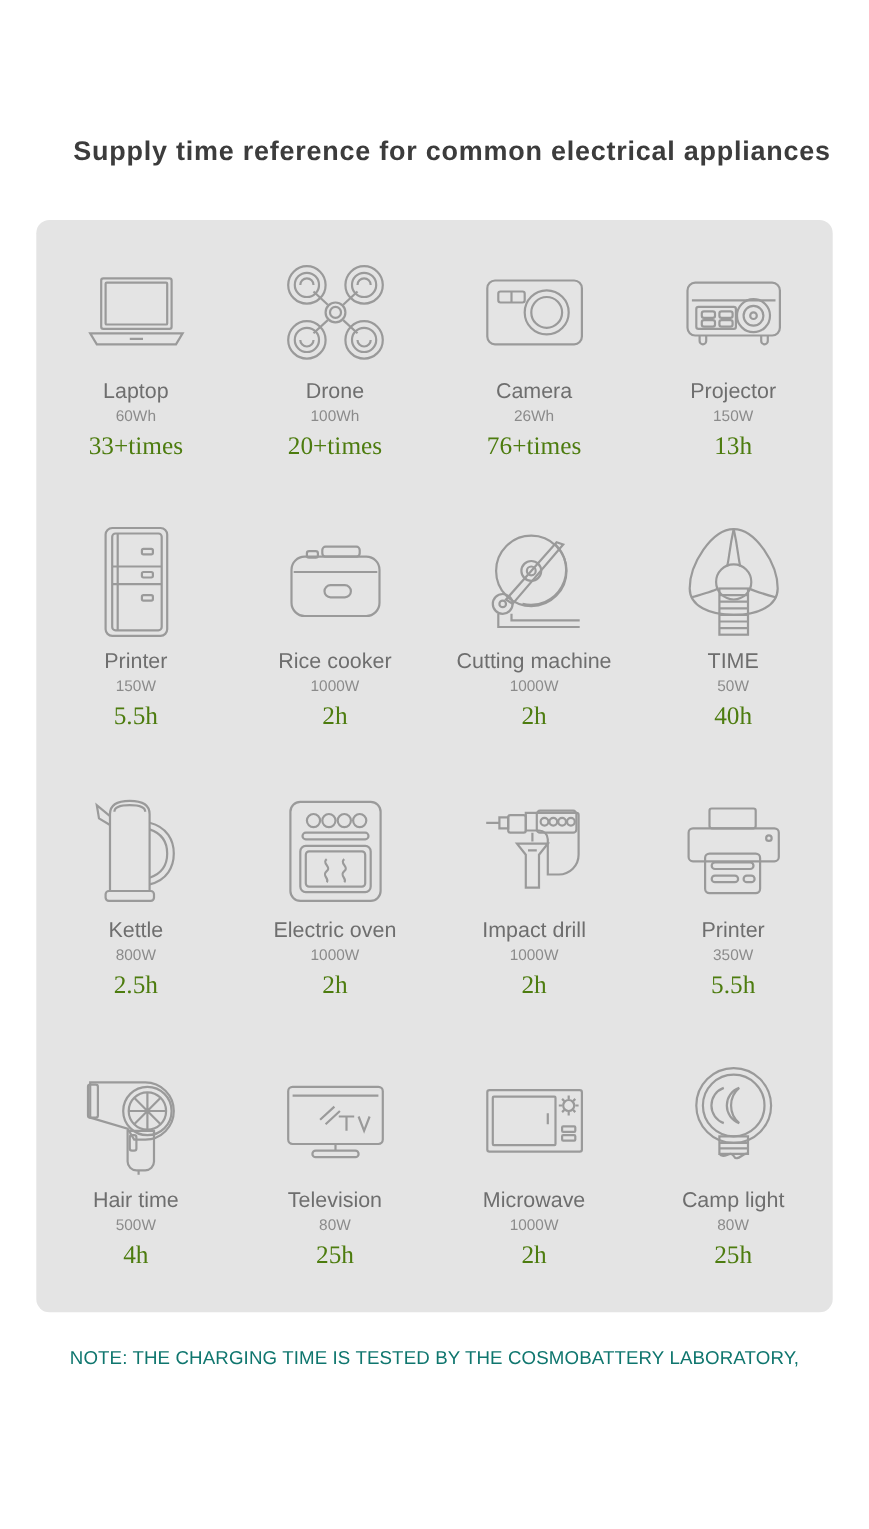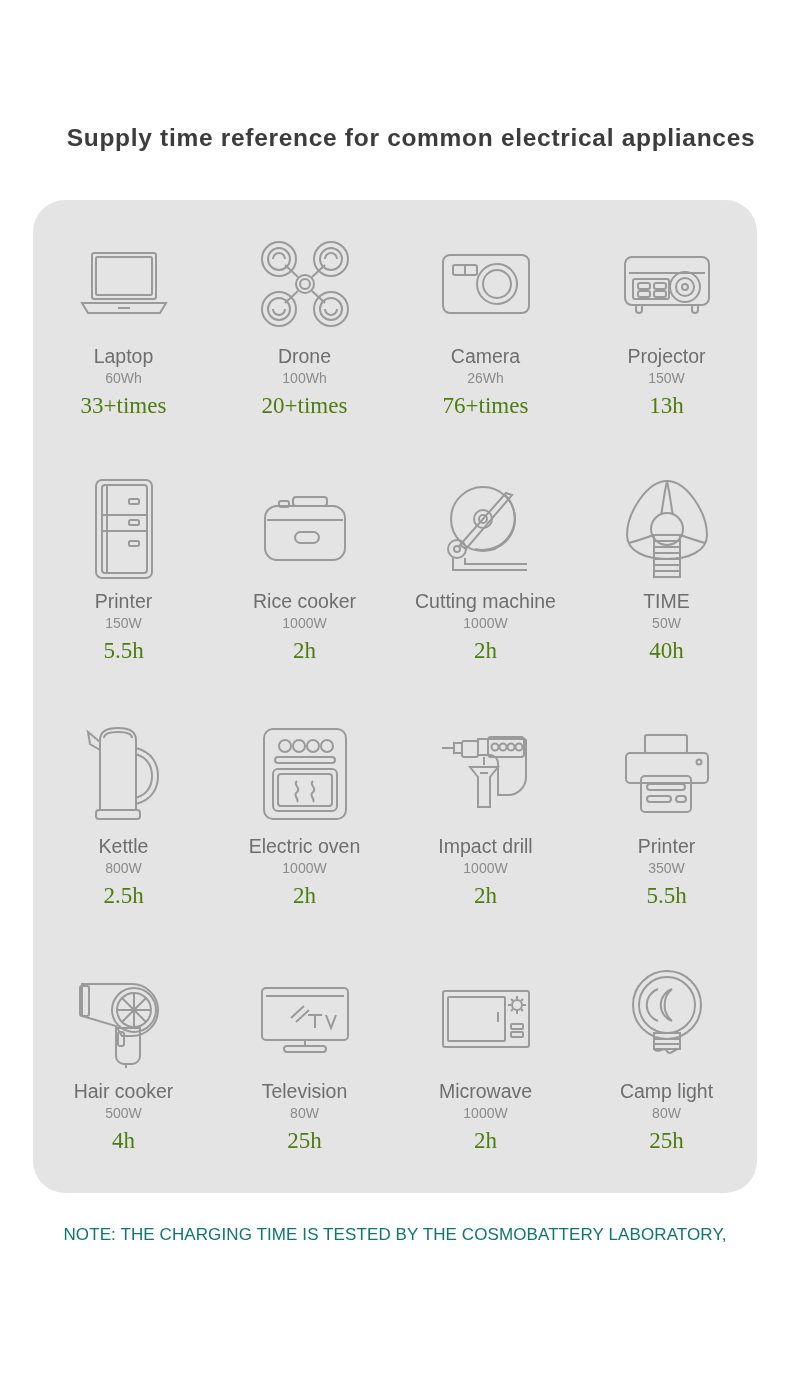--- a/index.html
+++ b/index.html
@@ -29,21 +29,21 @@
     padding-left: 32px;
   }
 
   .panel {
     position: absolute;
     left: 33px;
     top: 200px;
     width: 724px;
     height: 993px;
     background: #e4e4e4;
-    border-radius: 32px;
+    border-radius: 12px;
     box-sizing: border-box;
   }
 
   .grid {
     position: absolute;
     left: 0;
     top: 18px;
     width: 100%;
     display: grid;
     grid-template-columns: repeat(4, 1fr);
@@ -351,21 +351,21 @@
           <path d="M6 14 H56 a26 26 0 0 1 0 52 H46 L40 56 L6 46 Z"></path>
           <rect x="4" y="16" width="9" height="30" rx="2"></rect>
           <circle cx="58" cy="40" r="22"></circle>
           <circle cx="58" cy="40" r="17"></circle>
           <path d="M58 23 v34 M41 40 h34 M46 28 L70 52 M70 28 L46 52"></path>
           <path d="M40 58 h24 v28 a8 8 0 0 1 -8 8 h-8 a8 8 0 0 1 -8 -8 Z"></path>
           <rect x="42" y="62" width="6" height="14" rx="2"></rect>
           <path d="M50 94 v6"></path>
         </svg>
       </div>
-      <div class="cell-name">Hair cooker</div>
+      <div class="cell-name">Hair time</div>
       <div class="cell-power">500W</div>
       <div class="cell-time">4h</div>
     </div>
 
     <div class="cell">
       <div class="icon-wrap">
         <svg width="94" height="70" viewBox="0 0 94 70" fill="none" stroke="#9a9a9a" stroke-width="2">
           <rect x="4" y="4" width="86" height="52" rx="4"></rect>
           <path d="M8 12 H86"></path>
           <path d="M33 34 L46 22 M38 38 L51 26"></path>

